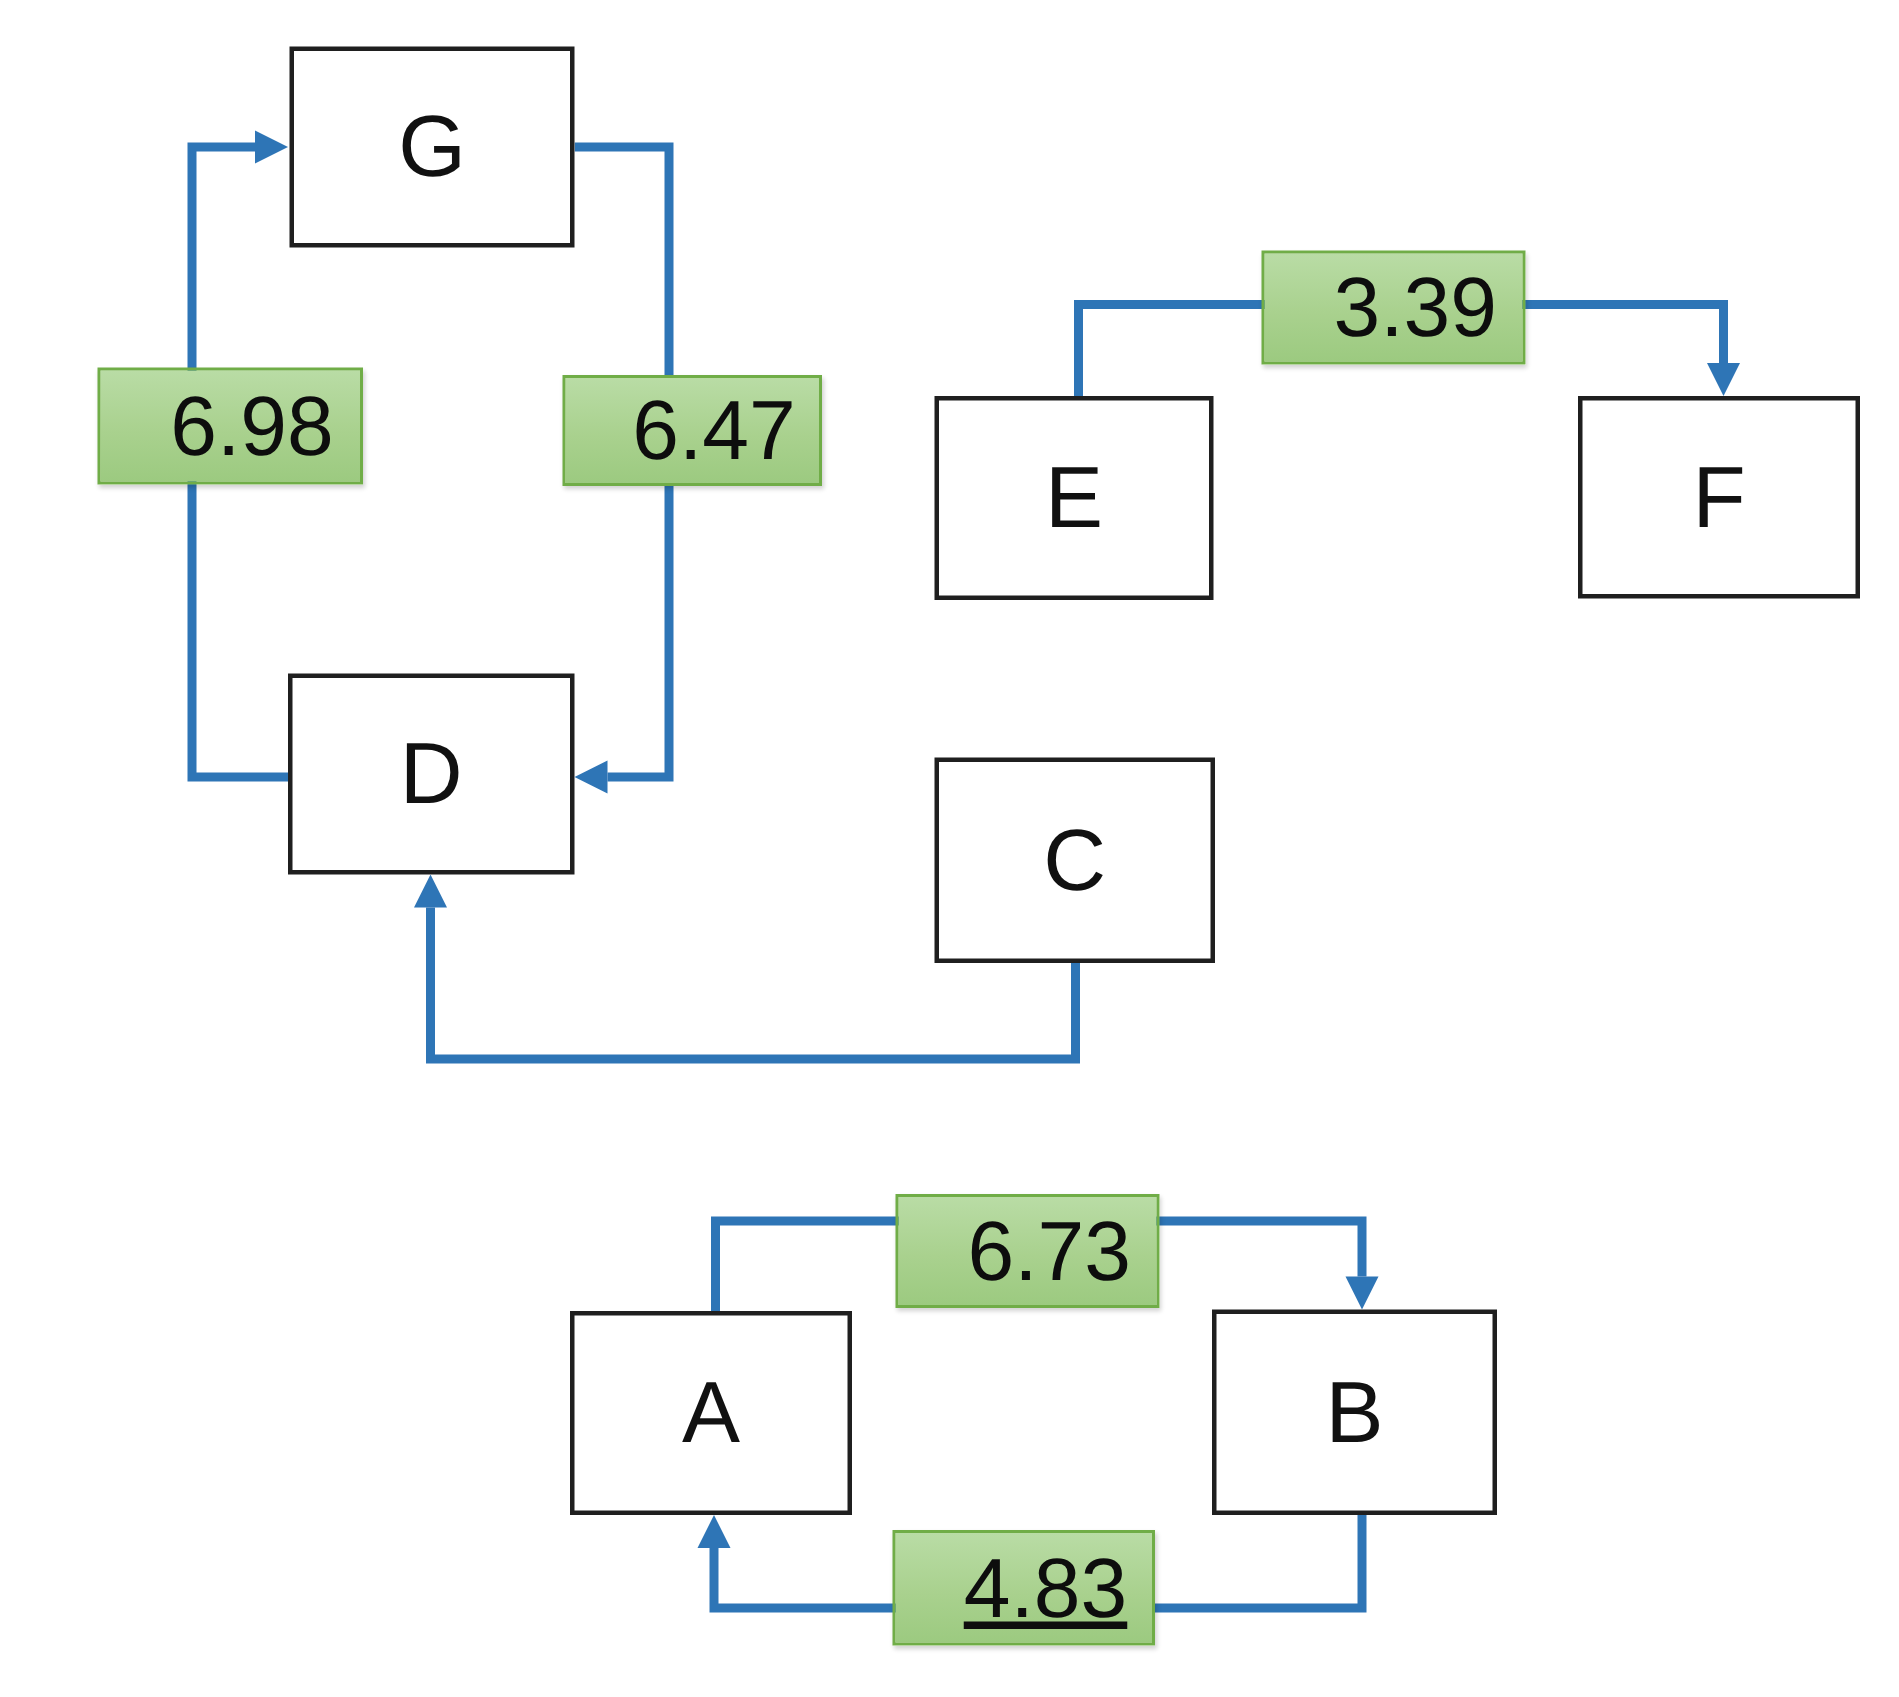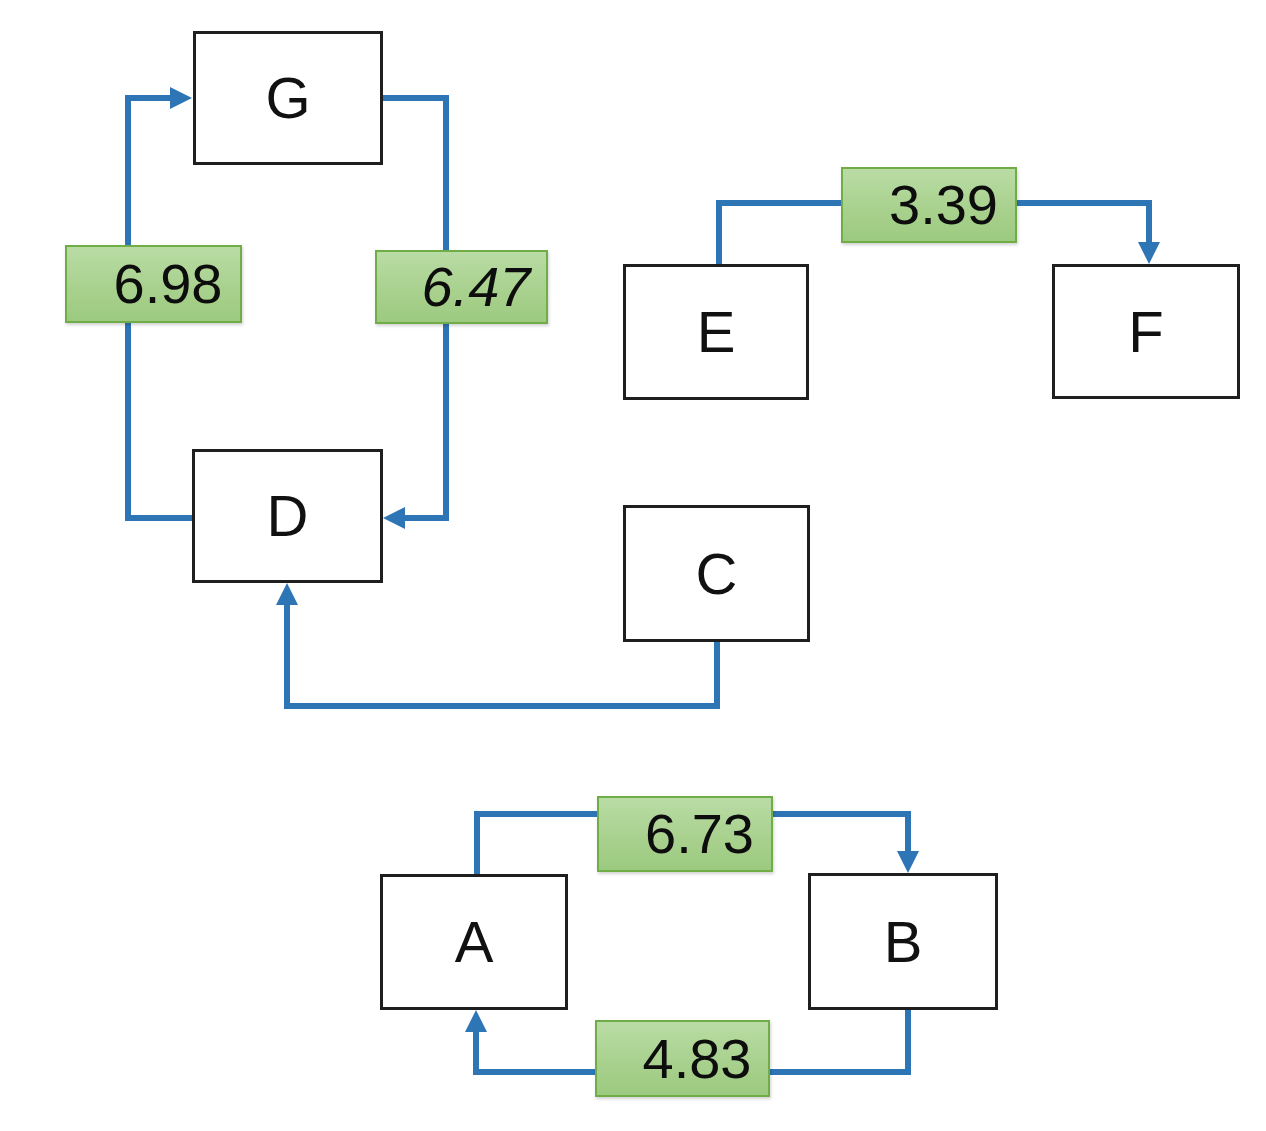--- a/index.html
+++ b/index.html
@@ -111,30 +111,30 @@
   </div>
 
   <div class="node" style="left:808px; top:873px; width:190px; height:137px;">
     <span>B</span>
   </div>
 
   <div class="weight-label" style="left:20px; top:245px; width:177px; height:78px;margin-left:45px;">
     <span>6.98</span>
   </div>
 
-  <div class="weight-label" style="left:375px; top:250px; width:173px; height:74px;font-style:italic;">
+  <div class="weight-label" style="left:375px; top:250px; width:173px; height:74px;">
     <span>6.47</span>
   </div>
 
   <div class="weight-label" style="left:841px; top:167px; width:176px; height:76px;">
     <span>3.39</span>
   </div>
 
 
   <div class="weight-label" style="left:597px; top:796px; width:176px; height:76px;">
     <span>6.73</span>
   </div>
 
-  <div class="weight-label" style="left:595px; top:1020px; width:175px; height:77px;">
+  <div class="weight-label" style="left:595px; top:1020px; width:175px; height:77px;text-decoration:underline;">
     <span>4.83</span>
   </div>
 
 </div>
 
 </body></html>

